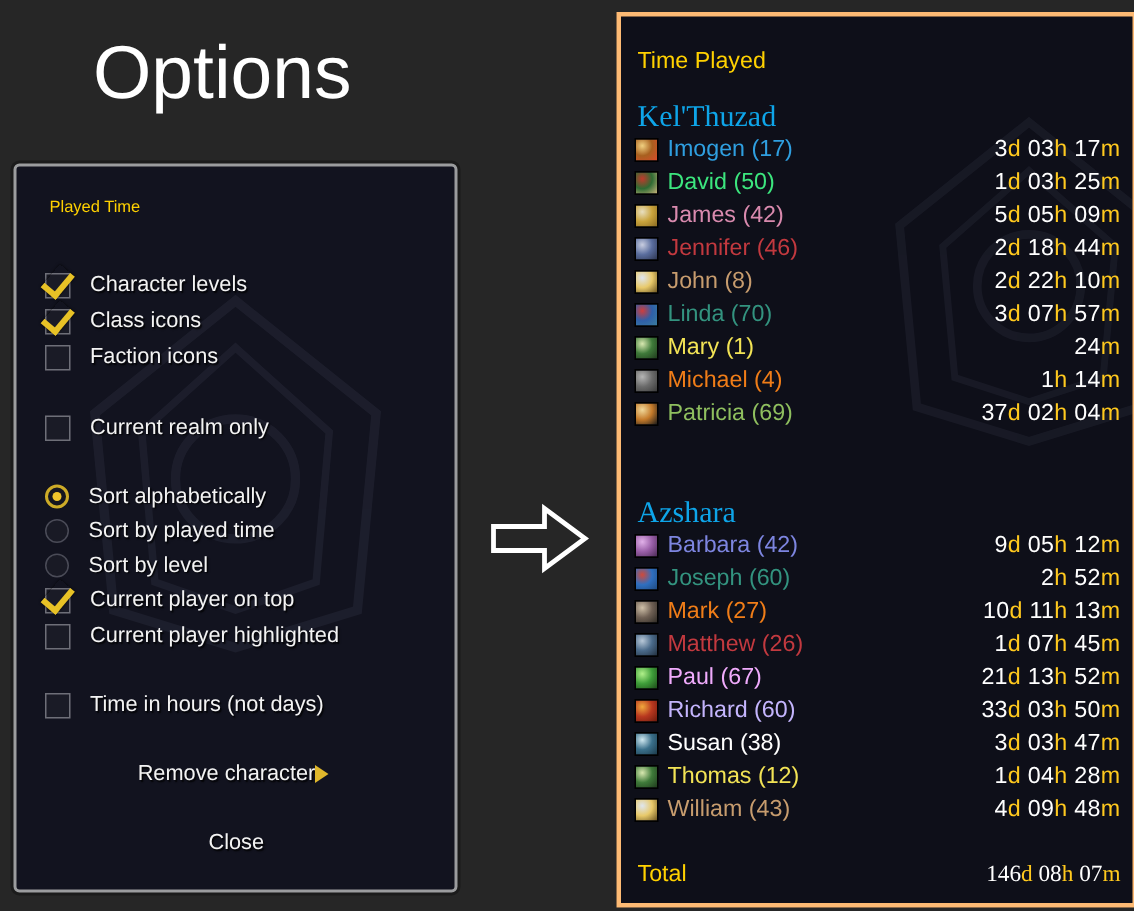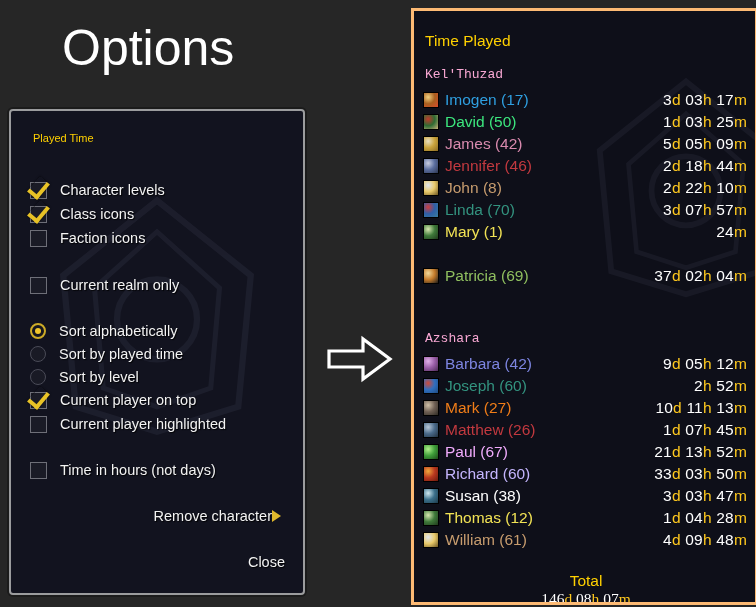--- a/index.html
+++ b/index.html
@@ -107,21 +107,21 @@
     background: #f0c52b;
   }
 
   .menu-row {
     position: absolute;
     left: 19px;
     width: 255px;
     height: 22px;
     display: flex;
     align-items: center;
-    justify-content: flex-end;
+    justify-content: center;
   }
   .menu-row .txt {
     color: #f3f3f3;
     font-size: 14.5px;
     font-family: "Liberation Sans", sans-serif;
     text-shadow: 1px 1px 1px rgba(0,0,0,0.9);
   }
   .submenu-arrow {
     width: 0; height: 0;
     border-left: 9px solid #e0b82c;
@@ -157,23 +157,23 @@
     position: absolute;
     left: 11px; top: 21px;
     font-size: 15.5px;
     color: #ffd100;
     font-family: "Liberation Sans", sans-serif;
   }
 
   .group-head {
     position: absolute;
     left: 11px;
-    font-size: 13px;
-    color: #f9a8d4;
-    font-family: Liberation Mono, monospace;
+    font-size: 20px;
+    color: #0ea5e9;
+    font-family: Liberation Serif, serif;
   }
 
   .char-row {
     position: absolute;
     left: 9px;
     width: 324px;
     height: 21px;
     display: flex;
     align-items: center;
   }
@@ -202,21 +202,20 @@
   .char-time .u { color: #ffc91e; }
 
   .total-row {
     position: absolute;
     left: 11px;
     width: 322px;
     height: 21px;
     display: flex;
     align-items: center;
     justify-content: space-between;
-    flex-direction: column;
   }
   .total-label {
     font-size: 15.5px;
     color: #ffd100;
     font-family: "Liberation Sans", sans-serif;
   }
   .total-time {
     font-size: 15.5px;
     color: #ffffff;
     font-family: Liberation Serif, serif;
@@ -336,20 +335,25 @@
     <div class="char-row" style="top:188px">
       <span class="class-icon" style="background: radial-gradient(circle at 30% 30%, rgb(207, 61, 61) 0%, rgb(47, 95, 168) 48%, rgb(58, 125, 158) 100%);"></span>
       <span class="char-name" style="color: rgb(51, 147, 127);">Linda (70)</span>
       <span class="char-time">3<span class="u">d</span> 07<span class="u">h</span> 57<span class="u">m</span></span>
     </div>
     <div class="char-row" style="top:210px">
       <span class="class-icon" style="background: radial-gradient(circle at 30% 30%, rgb(216, 232, 176) 0%, rgb(63, 122, 58) 48%, rgb(31, 58, 28) 100%);"></span>
       <span class="char-name" style="color: rgb(242, 227, 85);">Mary (1)</span>
       <span class="char-time">24<span class="u">m</span></span>
     </div>
+    <div class="char-row" style="top:232px">
+      <span class="class-icon" style="background: radial-gradient(circle at 30% 30%, rgb(181, 181, 181) 0%, rgb(107, 107, 107) 48%, rgb(58, 58, 58) 100%);"></span>
+      <span class="char-name" style="color: rgb(240, 125, 24);">Michael (4)</span>
+      <span class="char-time">1<span class="u">h</span> 14<span class="u">m</span></span>
+    </div>
     <div class="char-row" style="top:254px">
       <span class="class-icon" style="background: radial-gradient(circle at 30% 30%, rgb(240, 216, 154) 0%, rgb(196, 122, 42) 48%, rgb(26, 26, 26) 100%);"></span>
       <span class="char-name" style="color: rgb(143, 191, 95);">Patricia (69)</span>
       <span class="char-time">37<span class="u">d</span> 02<span class="u">h</span> 04<span class="u">m</span></span>
     </div>
 
     <div class="group-head" style="top:320px">Azshara</div>
 
     <div class="char-row" style="top:342px">
       <span class="class-icon" style="background: radial-gradient(circle at 30% 30%, rgb(224, 176, 232) 0%, rgb(154, 95, 168) 48%, rgb(74, 42, 85) 100%);"></span>
@@ -386,21 +390,21 @@
       <span class="char-name" style="color: rgb(255, 255, 255);">Susan (38)</span>
       <span class="char-time">3<span class="u">d</span> 03<span class="u">h</span> 47<span class="u">m</span></span>
     </div>
     <div class="char-row" style="top:496px">
       <span class="class-icon" style="background: radial-gradient(circle at 30% 30%, rgb(216, 232, 176) 0%, rgb(63, 122, 58) 48%, rgb(31, 58, 28) 100%);"></span>
       <span class="char-name" style="color: rgb(242, 227, 85);">Thomas (12)</span>
       <span class="char-time">1<span class="u">d</span> 04<span class="u">h</span> 28<span class="u">m</span></span>
     </div>
     <div class="char-row" style="top:518px">
       <span class="class-icon" style="background: radial-gradient(circle at 30% 30%, rgb(223, 230, 239) 0%, rgb(232, 201, 106) 48%, rgb(107, 84, 32) 100%);"></span>
-      <span class="char-name" style="color: rgb(199, 156, 110);">William (61)</span>
+      <span class="char-name" style="color: rgb(199, 156, 110);">William (43)</span>
       <span class="char-time">4<span class="u">d</span> 09<span class="u">h</span> 48<span class="u">m</span></span>
     </div>
 
     <div class="total-row" style="top:561px">
       <span class="total-label">Total</span>
       <span class="total-time">146<span class="u">d</span> 08<span class="u">h</span> 07<span class="u">m</span></span>
     </div>
   </div>
 </div>
 

